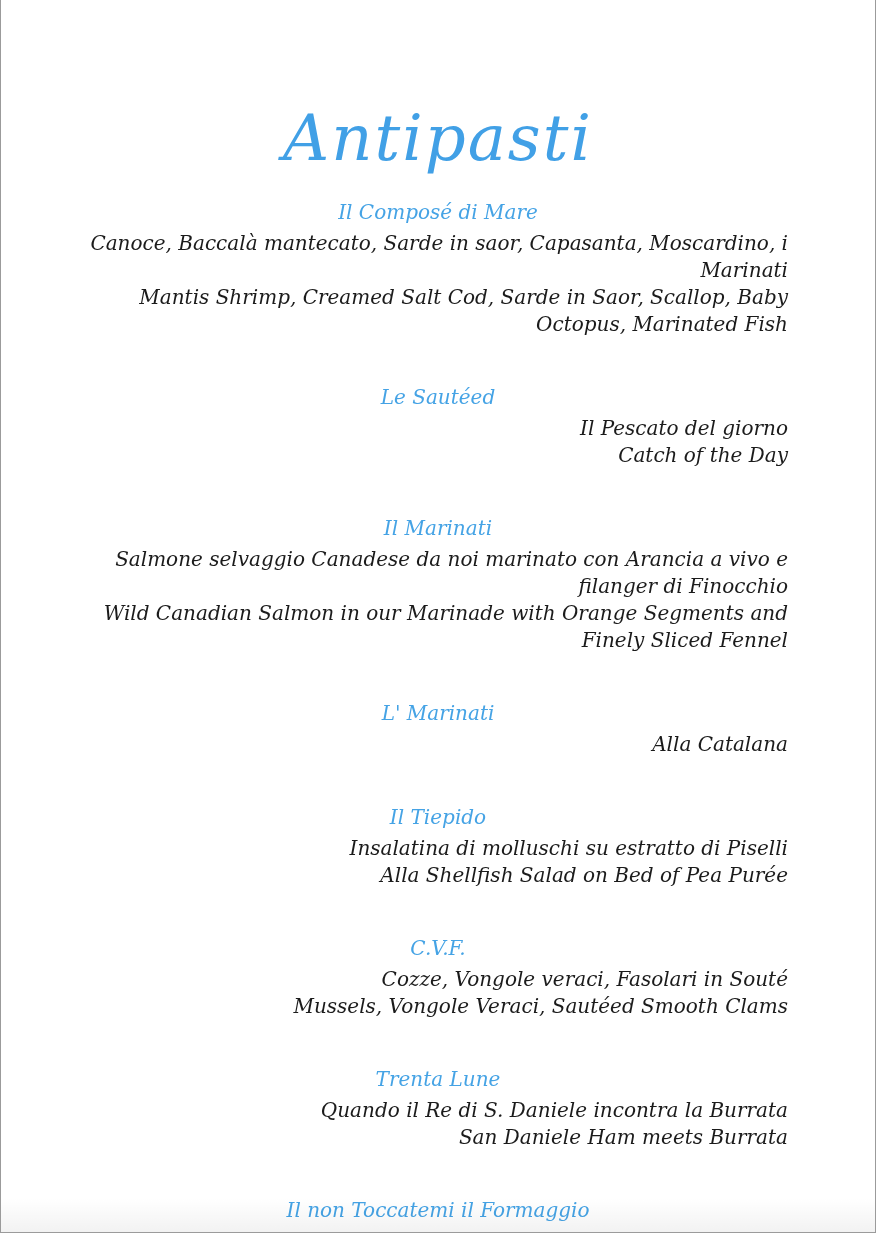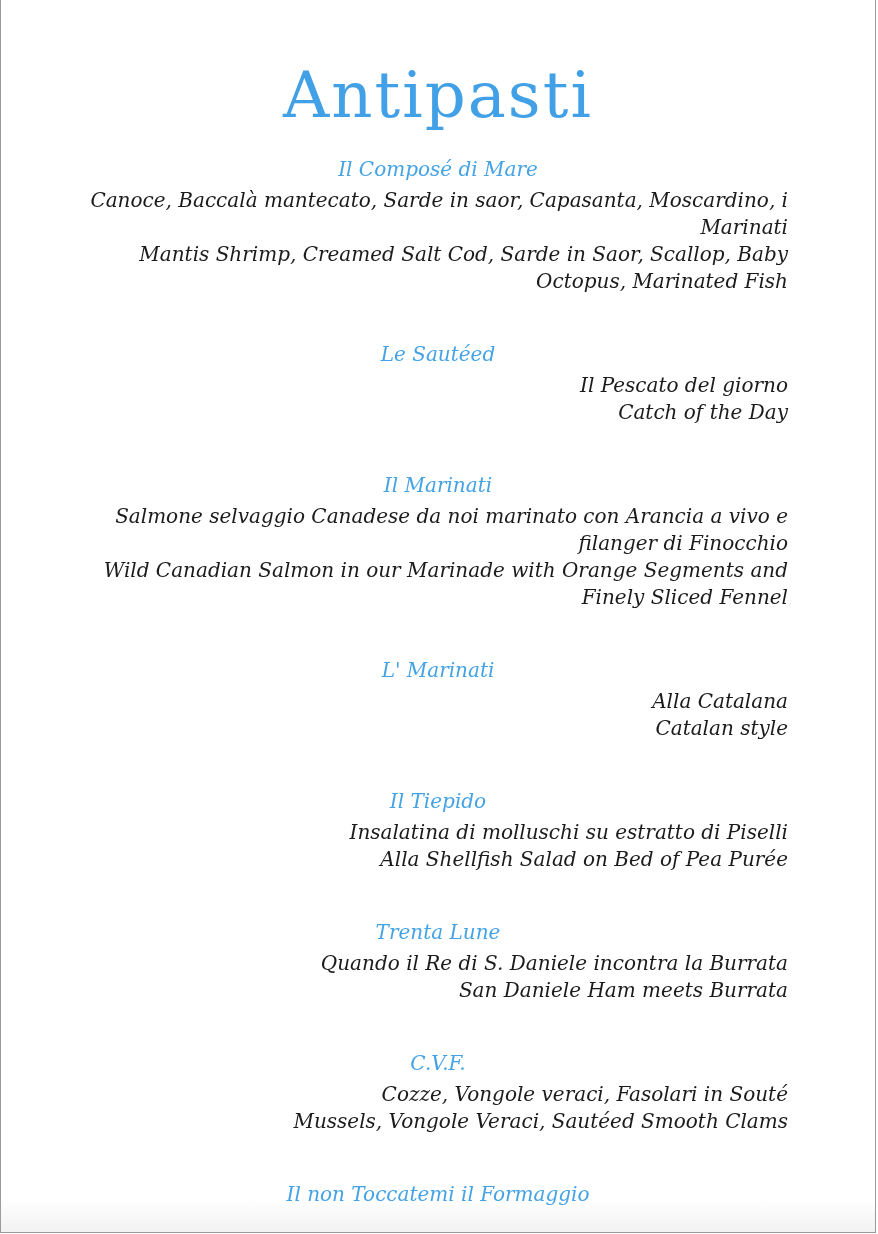--- a/index.html
+++ b/index.html
@@ -24,24 +24,25 @@
     
     content: "";
     position: absolute;
     left: 0; right: 0; bottom: 0;
     height: 34px;
     background: linear-gradient(to bottom, rgba(0,0,0,0), rgba(0,0,0,0.05));
     pointer-events: none;
   }
   .title {
     margin: 0;
-    padding-top: 57px;
+    padding-top: 100px;
     text-align: center;
     font-size: 64px;
     font-weight: 400;
+    font-style: italic;
     letter-spacing: 2px;
     color: var(--accent-color, #41a0e6);
     line-height: 1.2;
   }
   .menu {
     margin-top: 22px;
     text-align: center;
   }
   .menu-section {
     margin: 0 auto 46px auto;
@@ -84,38 +85,37 @@
 
   <section class="menu-section">
     <h2 class="section-heading">Il Marinati</h2>
   <p class="dish-line">Salmone selvaggio Canadese da noi marinato con Arancia a vivo e filanger di Finocchio</p>
         <p class="dish-line">Wild Canadian Salmon in our Marinade with Orange Segments and Finely Sliced Fennel</p>
       </section>
 
   <section class="menu-section">
     <h2 class="section-heading">L' Marinati</h2>
   <p class="dish-line">Alla Catalana</p>
-        <p class="dish-line">Catalan style</p>
       </section>
 
   <section class="menu-section">
     <h2 class="section-heading">Il Tiepido</h2>
   <p class="dish-line">Insalatina di molluschi su estratto di Piselli</p>
         <p class="dish-line">Alla Shellfish Salad on Bed of Pea Purée</p>
       </section>
 
   <section class="menu-section">
+    <h2 class="section-heading">C.V.F.</h2>
+  <p class="dish-line">Cozze, Vongole veraci, Fasolari in Souté</p>
+        <p class="dish-line">Mussels, Vongole Veraci, Sautéed Smooth Clams</p>
+      </section>
+
+  <section class="menu-section">
     <h2 class="section-heading">Trenta Lune</h2>
   <p class="dish-line">Quando il Re di S. Daniele incontra la Burrata</p>
         <p class="dish-line">San Daniele Ham meets Burrata</p>
-      </section>
-
-  <section class="menu-section">
-    <h2 class="section-heading">C.V.F.</h2>
-  <p class="dish-line">Cozze, Vongole veraci, Fasolari in Souté</p>
-        <p class="dish-line">Mussels, Vongole Veraci, Sautéed Smooth Clams</p>
       </section>
 
   <section class="menu-section">
     <h2 class="section-heading">Il non Toccatemi il Formaggio</h2>
   </section>
 </main>
 </div>
 
 </body></html>

